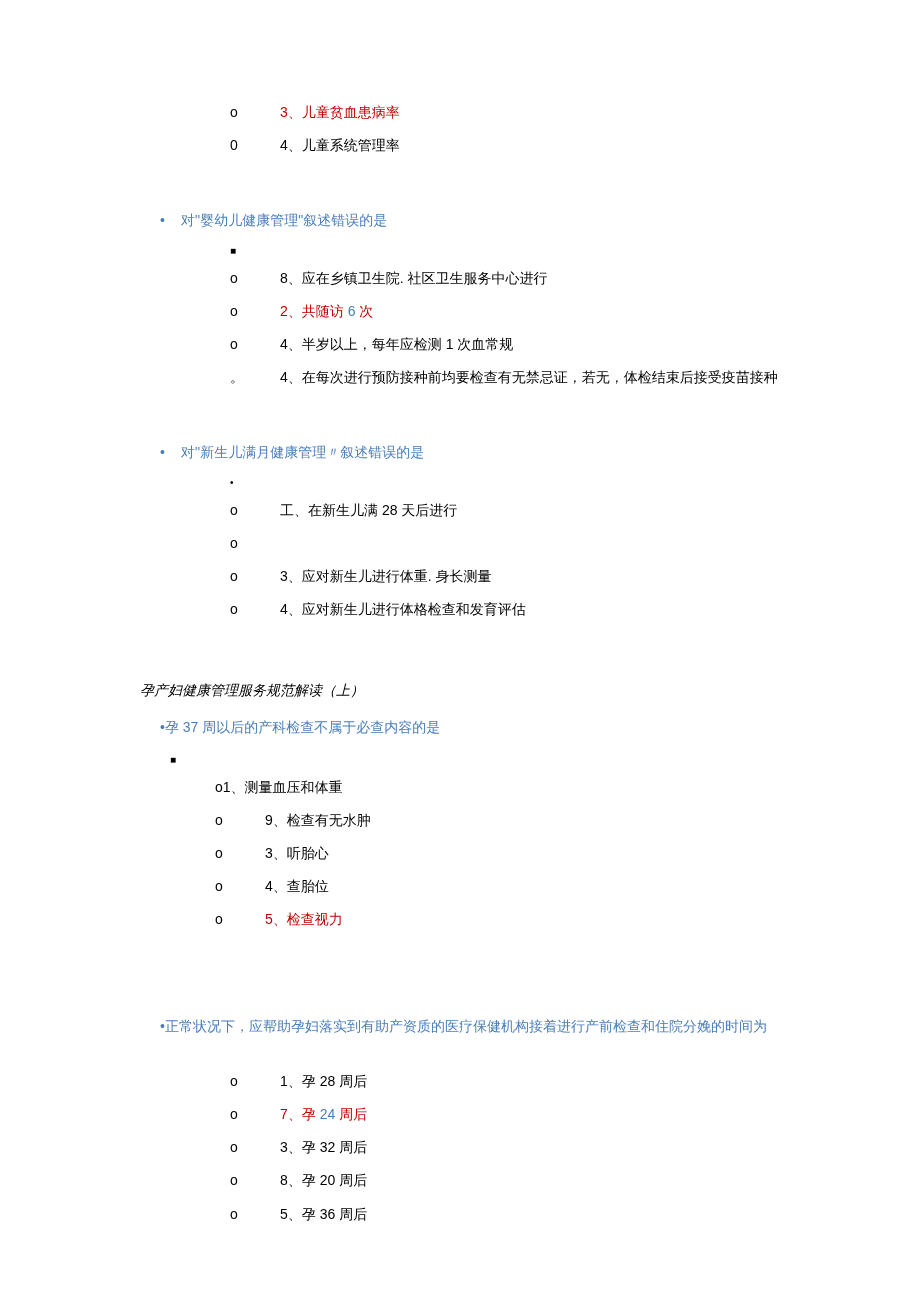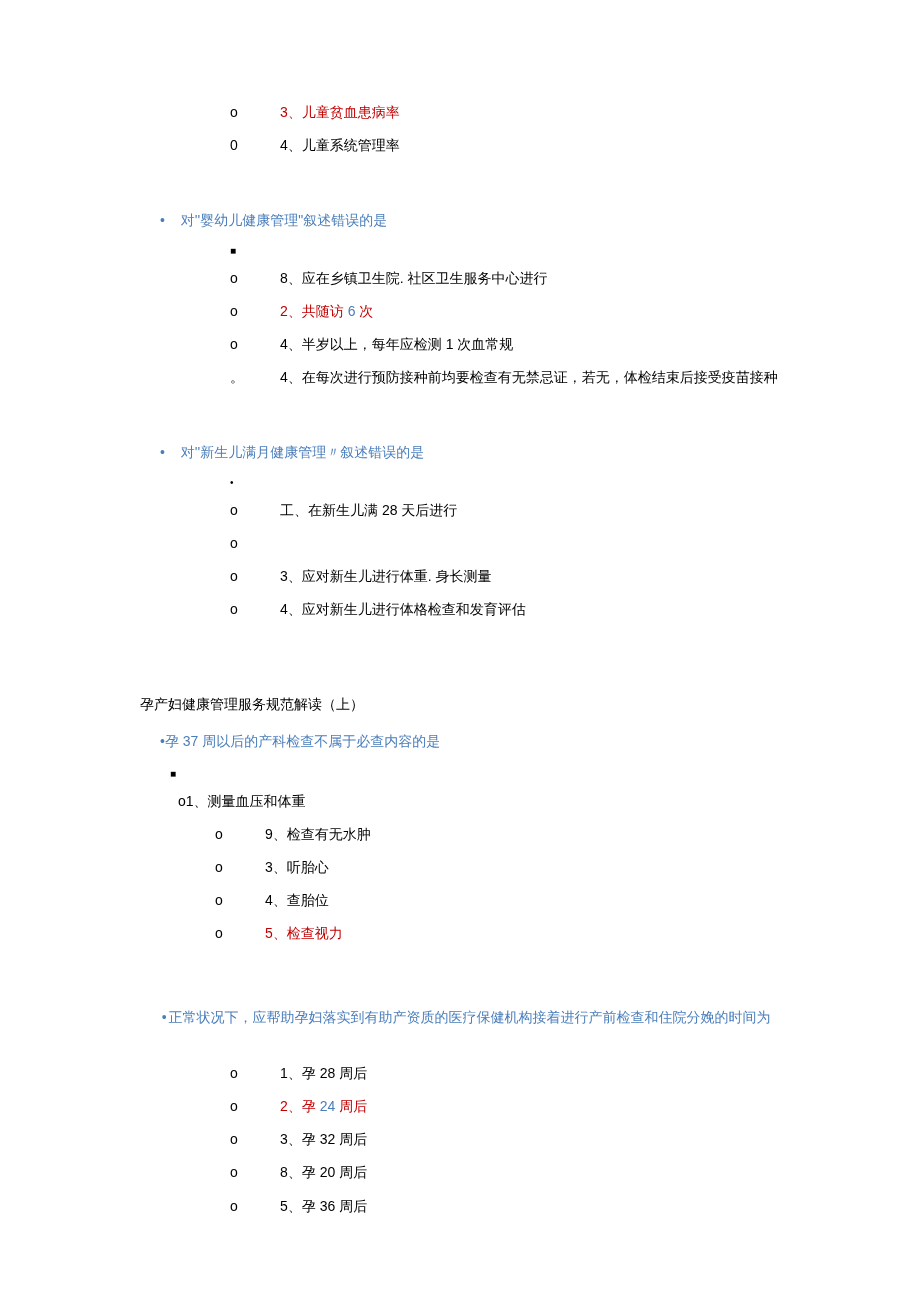--- a/index.html
+++ b/index.html
@@ -40,41 +40,42 @@
   .question {
     margin-top: 50px;
     margin-bottom: 8px;
     margin-left: 20px;
   }
   .question .q-bullet {
     color: #4a7ebb;
     margin-right: 12px;
   }
   .section-title {
-    margin-top: 70px;
+    margin-top: 56px;
     margin-bottom: 12px;
     margin-left: 0;
+    font-style: italic;
   }
   .sub-bullet {
     margin-left: 90px;
     margin-bottom: 6px;
     font-size: 10px;
   }
   .sub-bullet-left {
     margin-left: 30px;
     margin-bottom: 6px;
     font-size: 10px;
   }
   .inline-q {
     margin-left: 20px;
     margin-top: 8px;
     margin-bottom: 10px;
   }
   .opt1-tight {
-    margin-left: 38px;
+    margin-left: 75px;
     margin-bottom: 8px;
   }
 </style>
 </head>
 <body>
 
 <div class="option-row">
   <span class="bullet">o</span>
   <span class="txt red">3、儿童贫血患病率</span>
 </div>
@@ -153,32 +154,32 @@
 </div>
 <div class="option-row-tight">
   <span class="bullet">o</span>
   <span class="txt">4、查胎位</span>
 </div>
 <div class="option-row-tight">
   <span class="bullet">o</span>
   <span class="txt red">5、检查视力</span>
 </div>
 
-<div class="inline-q" style="margin-top:59px;font-family:Liberation Mono, monospace;">
+<div class="inline-q" style="margin-top:81px;">
   <span class="blue">•正常状况下，应帮助孕妇落实到有助产资质的医疗保健机构接着进行产前检查和住院分娩的时间为</span>
 </div>
 <div style="height:20px;"></div>
 <div class="option-row">
   <span class="bullet">o</span>
   <span class="txt">1、孕 28 周后</span>
 </div>
 <div class="option-row">
   <span class="bullet">o</span>
   <span class="txt red">
-    <span>2、孕 </span><span class="blue-num">24</span><span> 周后</span>
+    <span>7、孕 </span><span class="blue-num">24</span><span> 周后</span>
   </span>
 </div>
 <div class="option-row">
   <span class="bullet">o</span>
   <span class="txt">3、孕 32 周后</span>
 </div>
 <div class="option-row">
   <span class="bullet">o</span>
   <span class="txt">8、孕 20 周后</span>
 </div>

